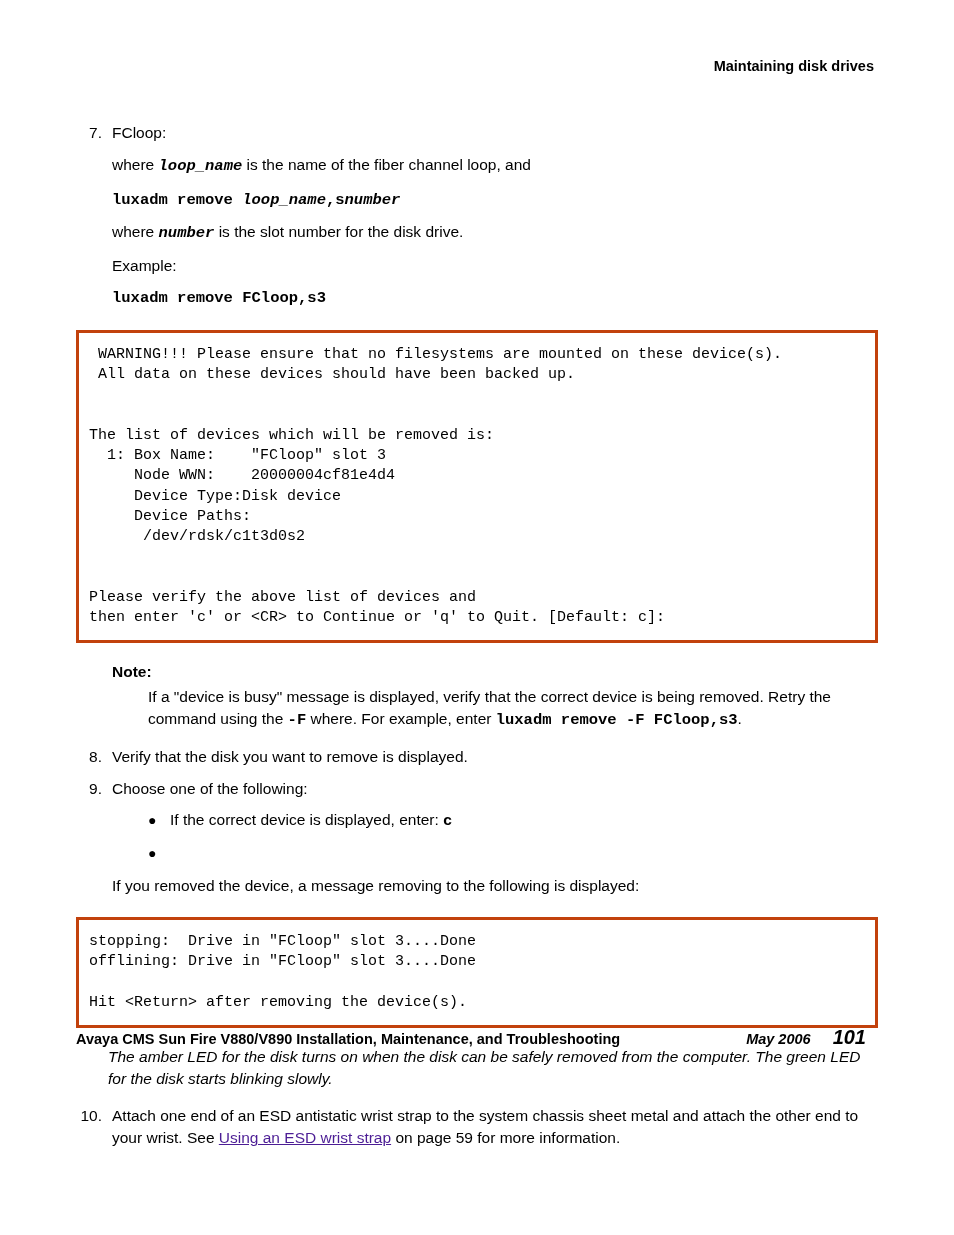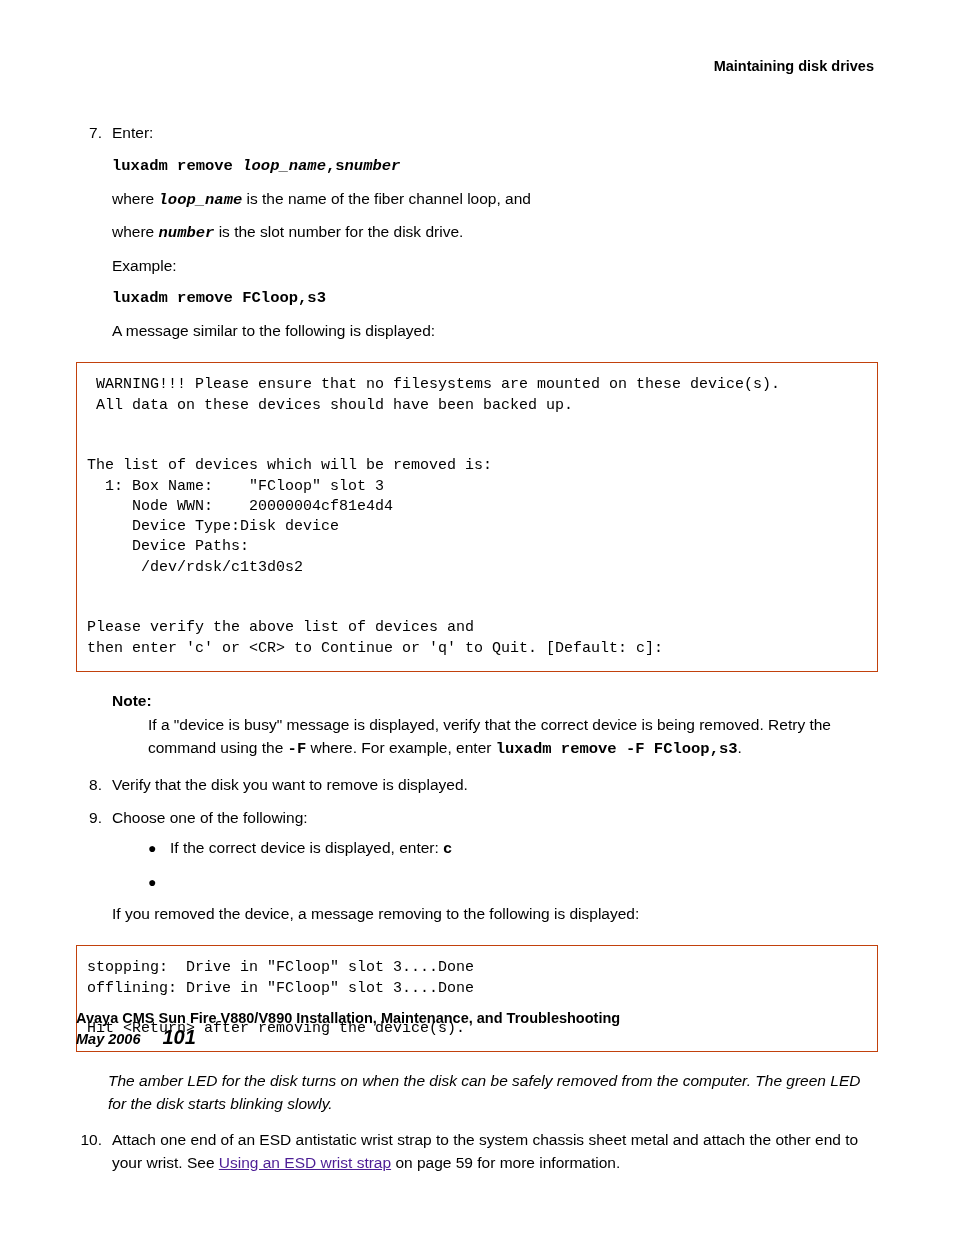--- a/index.html
+++ b/index.html
@@ -7,57 +7,56 @@
   .page { position: relative; width: 954px; height: 1121px; padding: 58px 76px 0 76px; }
   .running-head { text-align: right; font-weight: bold; font-size: 14.5px; margin-bottom: 48px; padding-right: 4px; }
   .content { font-size: 15.5px; line-height: 1.45; }
   .ol-item { display: flex; margin-bottom: 10px; }
   .ol-num { width: 36px; text-align: right; padding-right: 10px; flex: 0 0 auto; }
   .ol-body { flex: 1 1 auto; }
   .indent { margin-left: 32px; font-style: italic; }
   .mono-bold { font-family: "Courier New", Courier, monospace; font-weight: bold; }
   .mono-bold-ital { font-family: "Courier New", Courier, monospace; font-weight: bold; font-style: italic; }
   .para { margin-bottom: 10px; }
-  .codebox { border: 1px solid #c2410c; padding: 12px 10px; font-family: "Courier New", Courier, monospace; font-size: 15px; line-height: 1.35; white-space: pre; margin: 10px 0 18px 0; overflow: hidden; }
+  .codebox { border: 3px solid #c2410c; padding: 12px 10px; font-family: "Courier New", Courier, monospace; font-size: 15px; line-height: 1.35; white-space: pre; margin: 10px 0 18px 0; overflow: hidden; }
   .note-label { font-weight: bold; margin-left: 36px; margin-bottom: 2px; }
   .note-body { margin-left: 72px; margin-bottom: 14px; }
   .bullet-list { margin: 8px 0 10px 0; }
   .bullet-item { display: flex; margin-bottom: 10px; margin-left: 36px; }
   .bullet-dot { flex: 0 0 22px; font-size: 14px; line-height: 1.6; }
   .ital { font-style: italic; }
   .link { color: #4c1d95; text-decoration: underline; }
-  .footer { position: absolute; bottom: 72px; left: 76px; right: 88px; display: flex; justify-content: space-between; align-items: baseline; font-size: 14.5px; font-weight: bold; flex-direction: column; }
+  .footer { position: absolute; bottom: 72px; left: 76px; right: 88px; display: flex; justify-content: space-between; align-items: baseline; font-size: 14.5px; font-weight: bold; }
   .footer-right { display: flex; align-items: baseline; gap: 22px; font-style: italic; }
   .page-num { font-size: 20px; font-weight: bold; }
 </style>
 </head>
 <body>
 
 <div class="page">
 
   <div class="running-head">Maintaining disk drives</div>
 
   <div class="content">
 
     <div class="ol-item">
       <div class="ol-num">7.</div>
       <div class="ol-body">
-        <div class="para">Enter:</div>
+        <div class="para">FCloop:</div>
+        <div class="para">
+          <span>where </span><span class="mono-bold-ital">loop_name</span><span> is the name of the fiber channel loop, and</span>
+        </div>
         <div class="para">
           <span class="mono-bold">luxadm remove </span><span class="mono-bold-ital">loop_name</span><span class="mono-bold">,s</span><span class="mono-bold-ital">number</span>
-        </div>
-        <div class="para">
-          <span>where </span><span class="mono-bold-ital">loop_name</span><span> is the name of the fiber channel loop, and</span>
         </div>
         <div class="para">
           <span>where </span><span class="mono-bold-ital">number</span><span> is the slot number for the disk drive.</span>
         </div>
         <div class="para">Example:</div>
         <div class="para mono-bold">luxadm remove FCloop,s3</div>
-        <div class="para">A message similar to the following is displayed:</div>
       </div>
     </div>
 
     <div class="codebox"> WARNING!!! Please ensure that no filesystems are mounted on these device(s).
  All data on these devices should have been backed up.
 
 
 The list of devices which will be removed is:
   1: Box Name:    "FCloop" slot 3
      Node WWN:    20000004cf81e4d4

